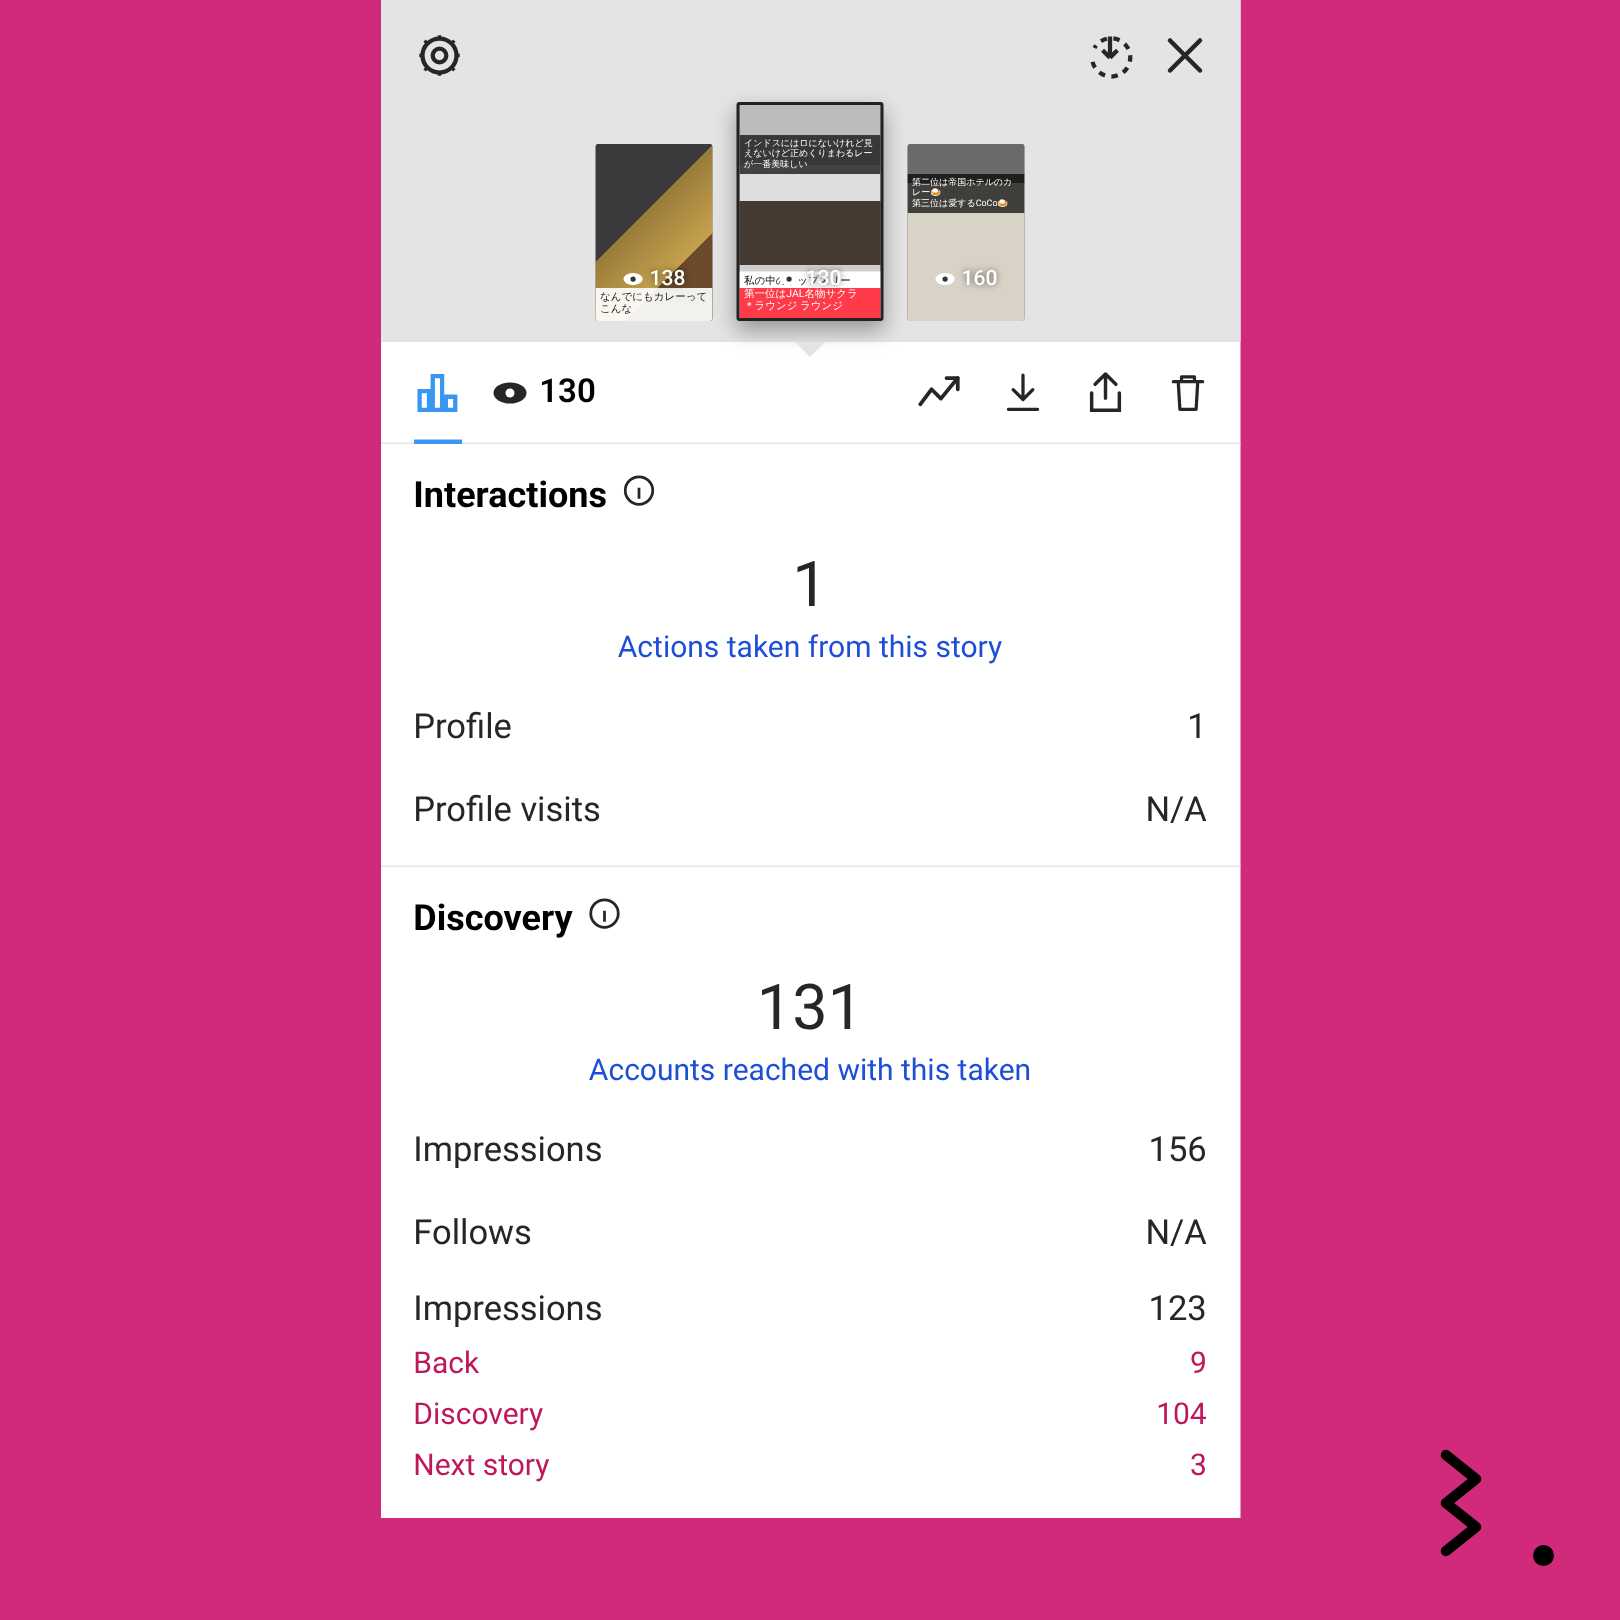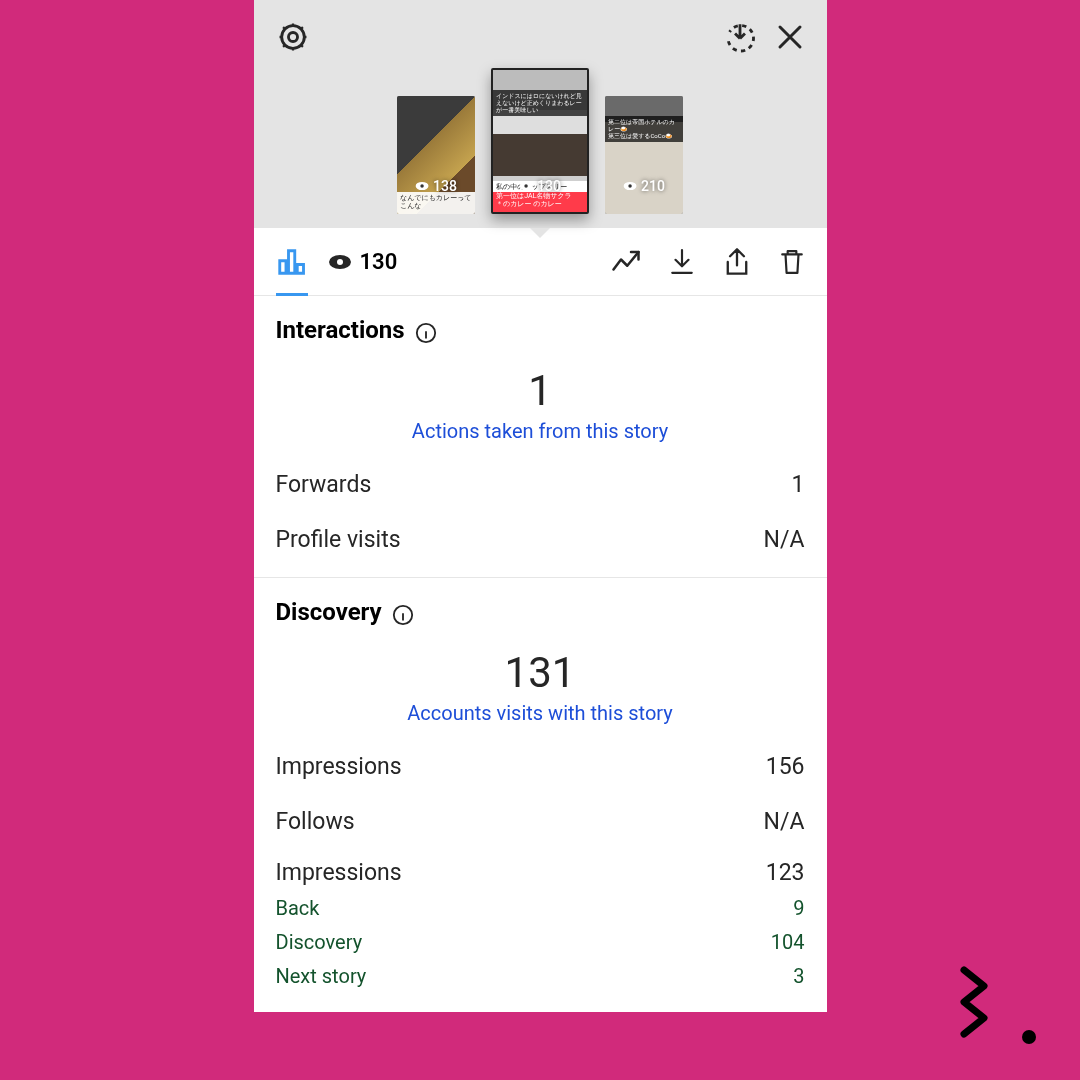--- a/index.html
+++ b/index.html
@@ -122,25 +122,25 @@
   .tab-indicator {
     position: absolute;
     left: 22px; bottom: -1px;
     width: 32px; height: 3px;
     background: #3897f0;
   }
   .view-count-inline { display:flex; gap:8px; align-items:center; font-size:22px; font-weight:600;}
   
   .section { padding: 20px 22px 24px 22px; border-bottom: 1px solid #e6e6e6;}
   .section:last-child { border-bottom: none; }
-  .section-title { display:flex; align-items:flex-end; gap:10px; font-size:24px; font-weight:700;}
+  .section-title { display:flex; align-items:flex-start; gap:10px; font-size:24px; font-weight:700;}
   .big-number { text-align:center; font-size:42px; font-weight:400; margin-top:22px; color:#262626;}
   .big-caption { text-align:center; color:#1d4ed8; font-size:20px; margin-top:4px;}
   .row { display:flex; justify-content:space-between; font-size:23px; margin-top:28px; color:#262626;}
-  .subrow { display:flex; justify-content:space-between; font-size:20px; color:#14532d; margin-top:10px;}
+  .subrow { display:flex; justify-content:space-between; font-size:20px; color:#be185d; margin-top:10px;}
   
   .corner-glyph {
     position: absolute;
     right: 44px;
     bottom: 36px;
     color: #000;
   }
 </style>
 </head>
 <body>
@@ -183,21 +183,21 @@
           <span>138</span>
         </div>
       </div>
 
       <div class="thumb center">
         <div class="food2"></div>
         <div class="thumb-top-strip">インドスにはロにないけれど見えないけど正めくりまわるレーが一番美味しい</div>
         <div class="thumb-caption red">
           <span>私の中のトップスリー</span>
           <span class="r">第一位はJAL名物サクラ</span>
-          <span class="r">＊のカレー のカレー</span>
+          <span class="r">＊ラウンジ ラウンジ</span>
         </div>
         <div class="thumb-views">
           <svg class="eye-sm" viewBox="0 0 24 16" fill="#fff">
               <ellipse cx="12" cy="8" rx="11" ry="7"></ellipse>
               <circle cx="12" cy="8" r="3" fill="#333"></circle>
             </svg>
           <span>130</span>
         </div>
       </div>
 
@@ -205,21 +205,21 @@
         <div class="food3"></div>
         <div class="thumb-top-strip">
           <span>第二位は帝国ホテルのカレー🍛</span><br>
           <span>第三位は愛するCoCo🍛</span>
         </div>
         <div class="thumb-views">
           <svg class="eye-sm" viewBox="0 0 24 16" fill="#fff">
               <ellipse cx="12" cy="8" rx="11" ry="7"></ellipse>
               <circle cx="12" cy="8" r="3" fill="#333"></circle>
             </svg>
-          <span>210</span>
+          <span>160</span>
         </div>
       </div>
     </div>
     <div class="arrow-down-carousel"></div>
   </div>
 
   <div class="tabbar">
     <div class="tabbar-left">
       <span class="icon">
         <svg width="30" height="30" viewBox="0 0 24 24" fill="none" stroke="#3897f0" stroke-width="2.3">
@@ -268,41 +268,41 @@
         <svg width="22" height="22" viewBox="0 0 24 24" fill="none" stroke="#262626" stroke-width="2">
           <circle cx="12" cy="12" r="10"></circle>
             <path d="M12 7.5h.01M11 11h1v6h1"></path>
         </svg>
       </span>
     </div>
     <div class="big-number">1</div>
     <div class="big-caption">Actions taken from this story</div>
 
     <div class="row">
-      <span>Forwards</span>
+      <span>Profile</span>
       <span>1</span>
     </div>
     <div class="row">
       <span>Profile visits</span>
       <span>N/A</span>
     </div>
   </div>
 
   <div class="section">
     <div class="section-title">
       <span>Discovery</span>
       <span class="icon">
         <svg width="22" height="22" viewBox="0 0 24 24" fill="none" stroke="#262626" stroke-width="2">
           <circle cx="12" cy="12" r="10"></circle>
             <path d="M12 7.5h.01M11 11h1v6h1"></path>
         </svg>
       </span>
     </div>
     <div class="big-number">131</div>
-    <div class="big-caption">Accounts visits with this story</div>
+    <div class="big-caption">Accounts reached with this taken</div>
 
     <div class="row">
       <span>Impressions</span>
       <span>156</span>
     </div>
     <div class="row">
       <span>Follows</span>
       <span>N/A</span>
     </div>
     <div class="row" style="margin-top:24px;">

